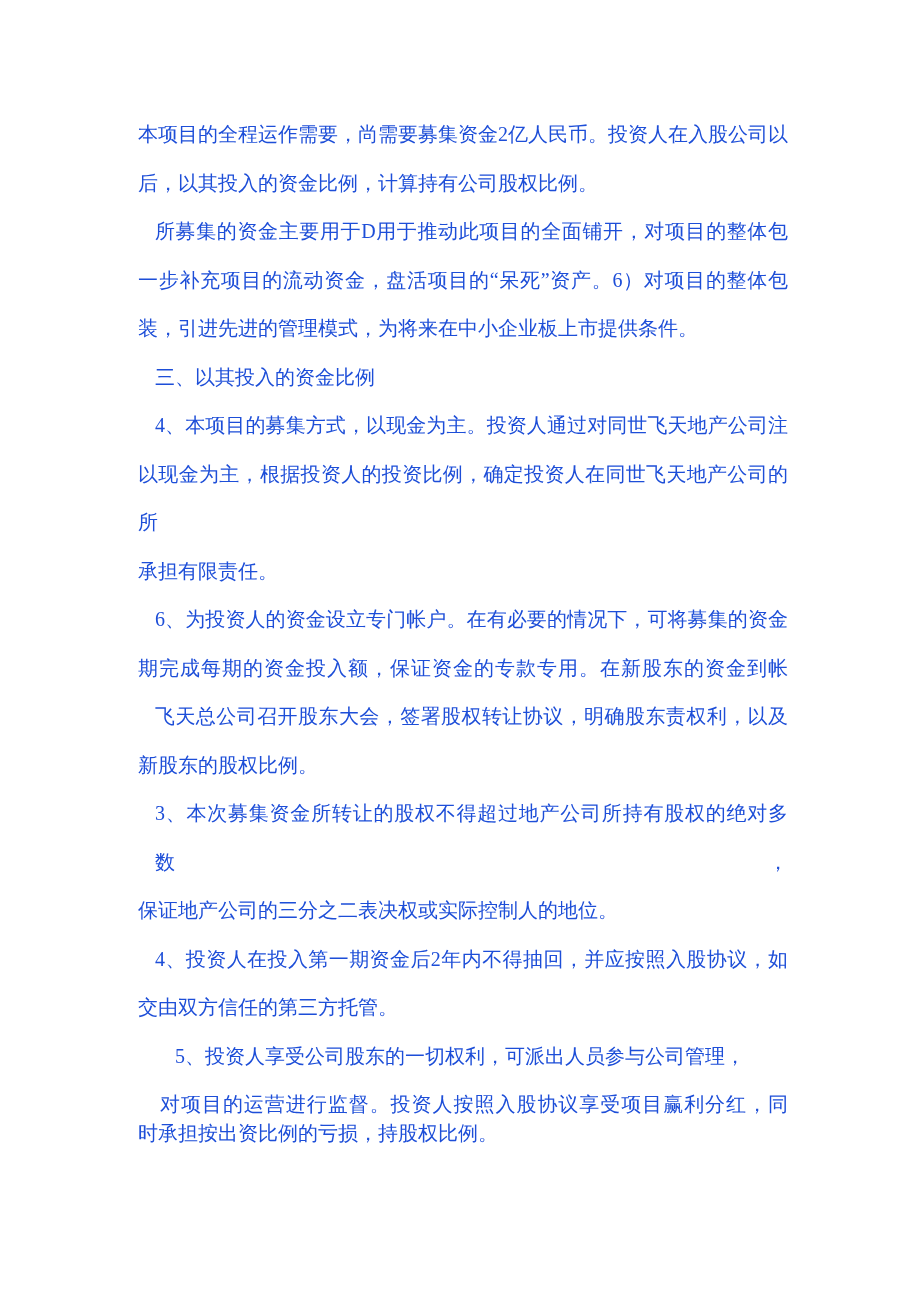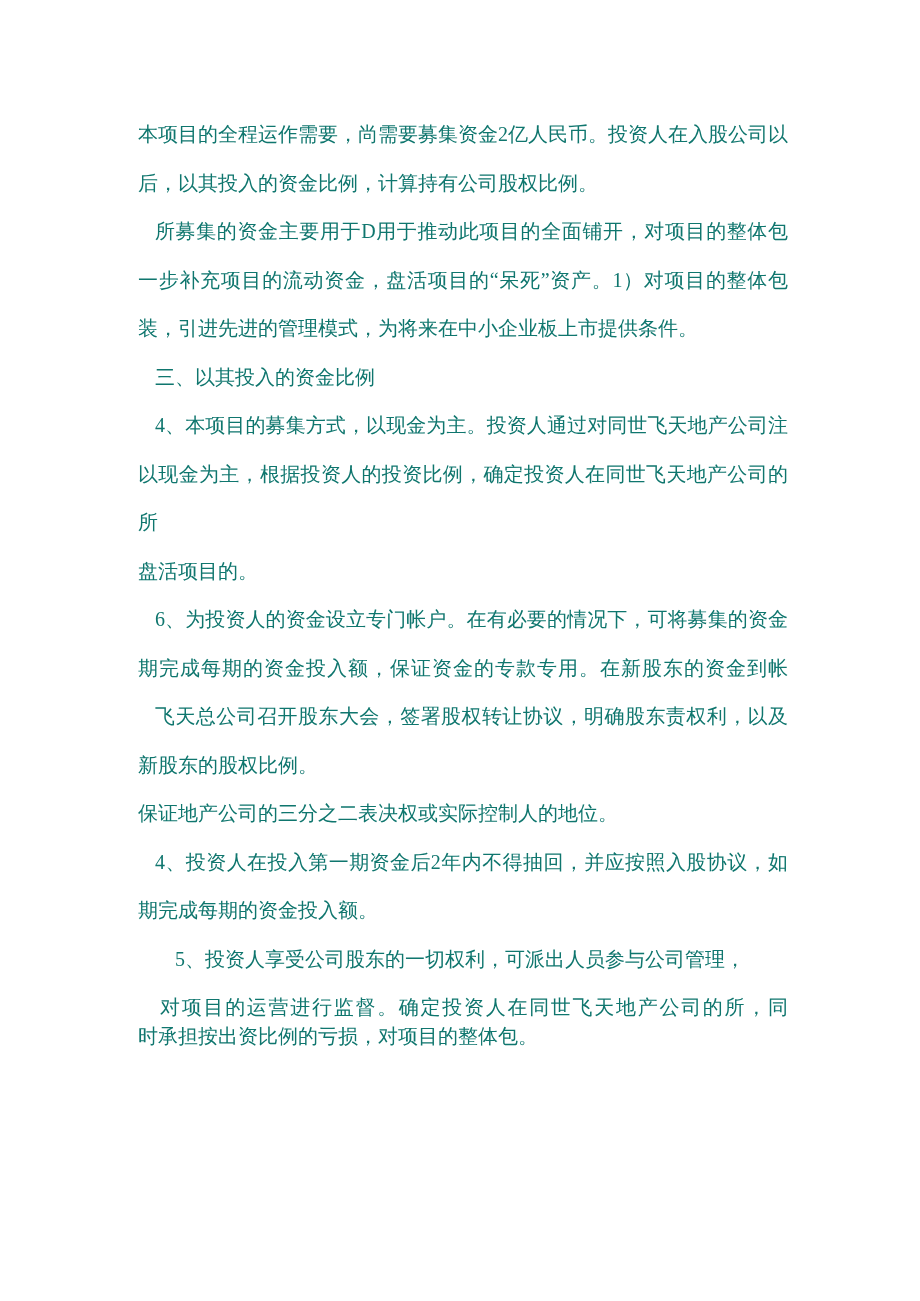--- a/index.html
+++ b/index.html
@@ -7,21 +7,21 @@
     padding: 0;
     background: #ffffff;
   }
   .page {
     position: relative;
     width: 920px;
     height: 1301px;
     background: #ffffff;
     overflow: hidden;
     font-family: "Liberation Serif", "DejaVu Serif", serif;
-    color: #0f766e;
+    color: #1d4ed8;
   }
   .text-block {
     position: absolute;
     left: 138px;
     top: 110px;
     width: 650px;
   }
   .line {
     font-size: 20px;
     line-height: 48.5px;
@@ -41,30 +41,31 @@
   .tight { margin-top: -20px; }   
 </style>
 </head>
 <body>
 
 <div class="page">
   <div class="text-block">
     <div class="line fill">本项目的全程运作需要，尚需要募集资金2亿人民币。投资人在入股公司以</div>
     <div class="line">后，以其投入的资金比例，计算持有公司股权比例。</div>
     <div class="line fill ind-a">所募集的资金主要用于D用于推动此项目的全面铺开，对项目的整体包</div>
-    <div class="line fill">一步补充项目的流动资金，盘活项目的“呆死”资产。1）对项目的整体包</div>
+    <div class="line fill">一步补充项目的流动资金，盘活项目的“呆死”资产。6）对项目的整体包</div>
     <div class="line">装，引进先进的管理模式，为将来在中小企业板上市提供条件。</div>
     <div class="line ind-a">三、以其投入的资金比例</div>
     <div class="line fill ind-a">4、本项目的募集方式，以现金为主。投资人通过对同世飞天地产公司注</div>
     <div class="line fill">以现金为主，根据投资人的投资比例，确定投资人在同世飞天地产公司的所</div>
-    <div class="line">盘活项目的。</div>
+    <div class="line">承担有限责任。</div>
     <div class="line fill ind-a">6、为投资人的资金设立专门帐户。在有必要的情况下，可将募集的资金</div>
     <div class="line fill">期完成每期的资金投入额，保证资金的专款专用。在新股东的资金到帐</div>
     <div class="line fill ind-a">飞天总公司召开股东大会，签署股权转让协议，明确股东责权利，以及</div>
     <div class="line">新股东的股权比例。</div>
+    <div class="line fill ind-a">3、本次募集资金所转让的股权不得超过地产公司所持有股权的绝对多数，</div>
     <div class="line">保证地产公司的三分之二表决权或实际控制人的地位。</div>
     <div class="line fill ind-a">4、投资人在投入第一期资金后2年内不得抽回，并应按照入股协议，如</div>
-    <div class="line">期完成每期的资金投入额。</div>
+    <div class="line">交由双方信任的第三方托管。</div>
     <div class="line ind-b">5、投资人享受公司股东的一切权利，可派出人员参与公司管理，</div>
-    <div class="line fill ind-c">对项目的运营进行监督。确定投资人在同世飞天地产公司的所，同</div>
-    <div class="line tight">时承担按出资比例的亏损，对项目的整体包。</div>
+    <div class="line fill ind-c">对项目的运营进行监督。投资人按照入股协议享受项目赢利分红，同</div>
+    <div class="line tight">时承担按出资比例的亏损，持股权比例。</div>
   </div>
 </div>
 
 </body></html>

